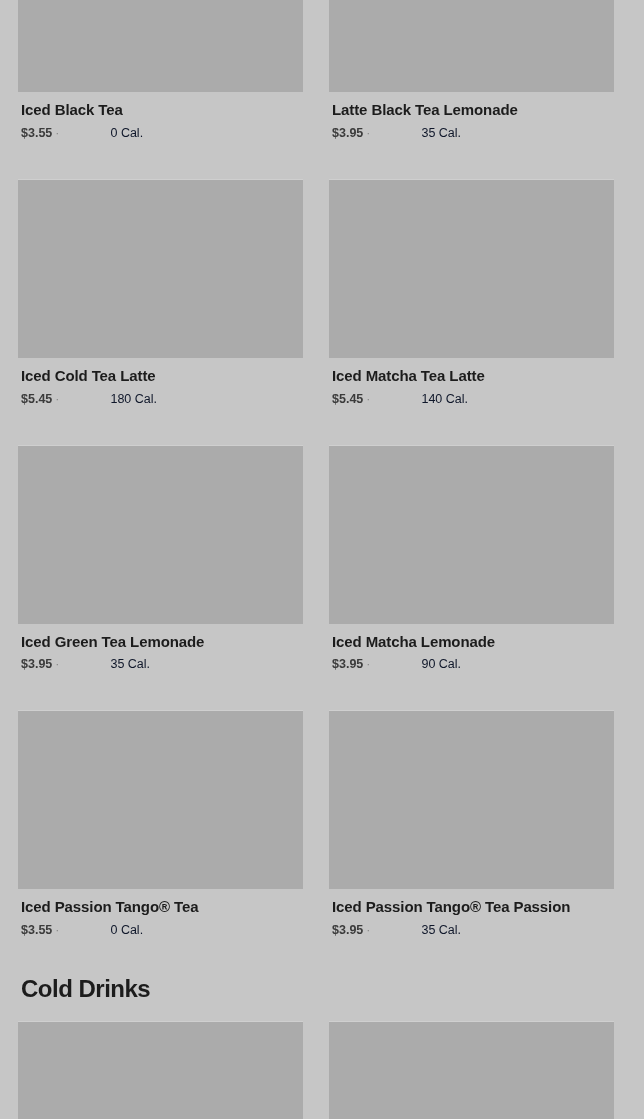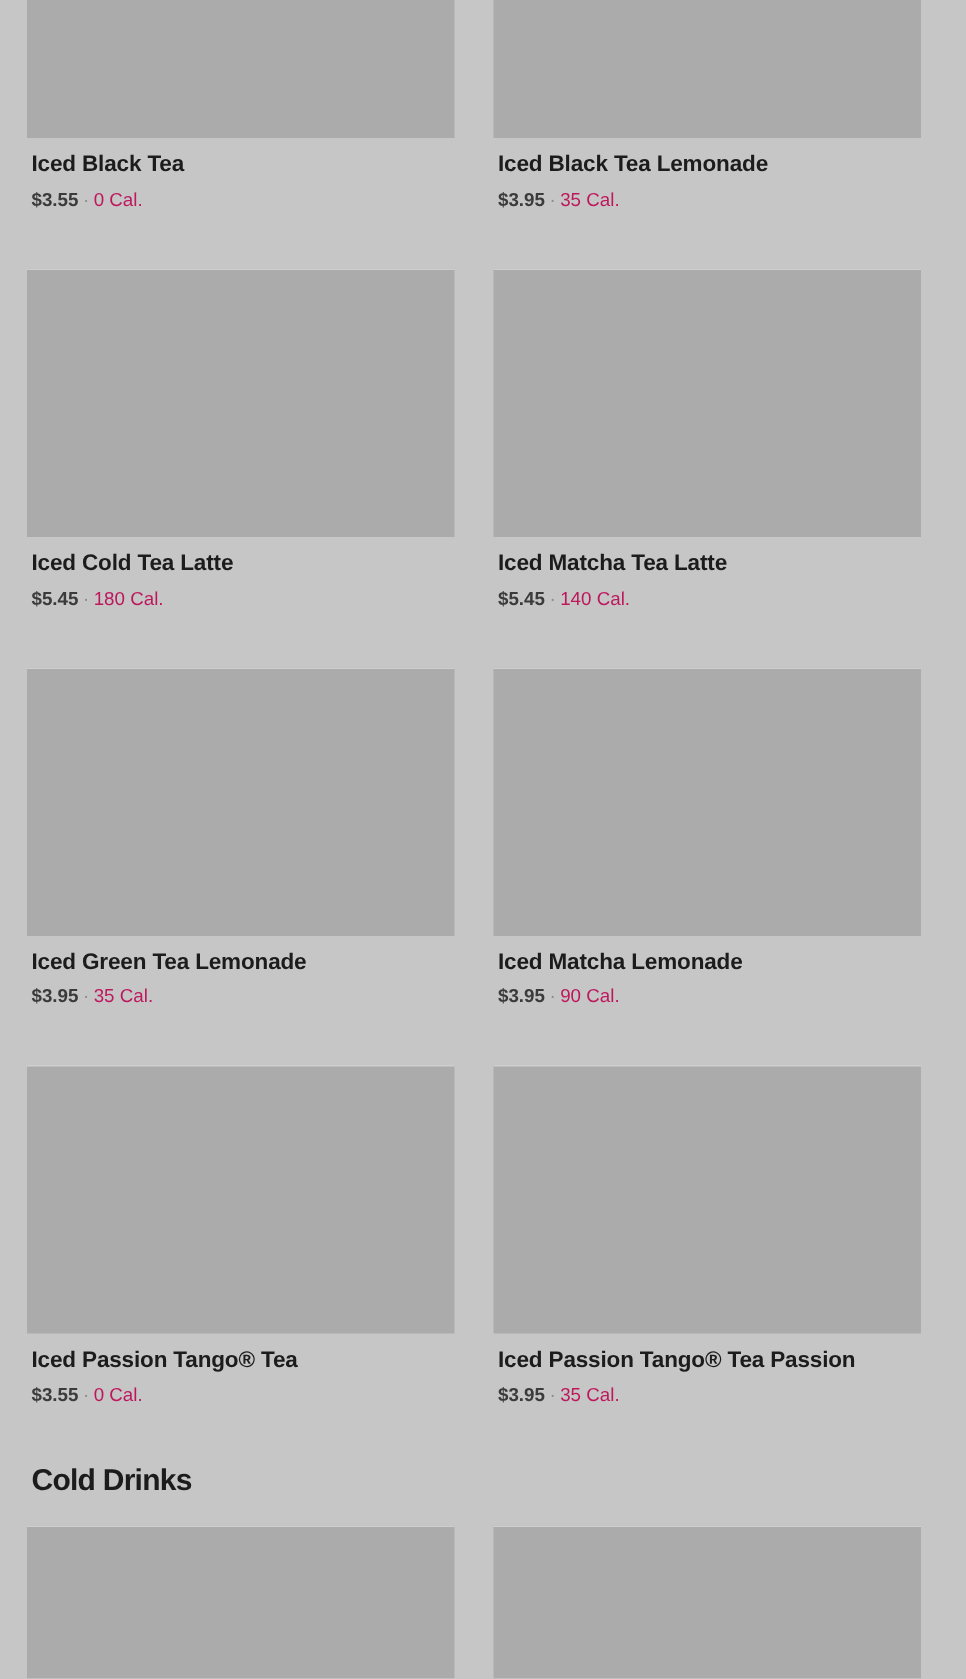--- a/index.html
+++ b/index.html
@@ -60,24 +60,25 @@
   }
   .card-price {
     color:#3b3b3b;
     font-weight:700;
   }
   .card-sep {
     color:#8a8a8a;
     padding:0 3px;
   }
   .card-cal {
-    color:#be185d;
+    color:#0f172a;
+    margin-left:48px;
   }
   .section-heading {
-    font-size:20px;
+    font-size:24px;
     font-weight:700;
     color:#1c1c1c;
     letter-spacing:-0.5px;
     padding:0 3px;
     line-height:1.1;
   }
   .spacer-row { width:100%; }
 </style>
 </head>
 <body>
@@ -91,21 +92,21 @@
         <div class="card-body">
           <div class="card-title">Iced Black Tea</div>
           <div class="card-meta">
             <span class="card-price">$3.55</span><span class="card-sep">·</span><span class="card-cal">0 Cal.</span>
           </div>
         </div>
       </div>
       <div class="card">
         <div class="card-thumb cut-top" style="height:92px;"></div>
         <div class="card-body">
-          <div class="card-title">Iced Black Tea Lemonade</div>
+          <div class="card-title">Latte Black Tea Lemonade</div>
           <div class="card-meta">
             <span class="card-price">$3.95</span><span class="card-sep">·</span><span class="card-cal">35 Cal.</span>
           </div>
         </div>
       </div>
     </div>
 
     <div class="spacer-row" style="height:38px;"></div>
 
     <div class="row">

